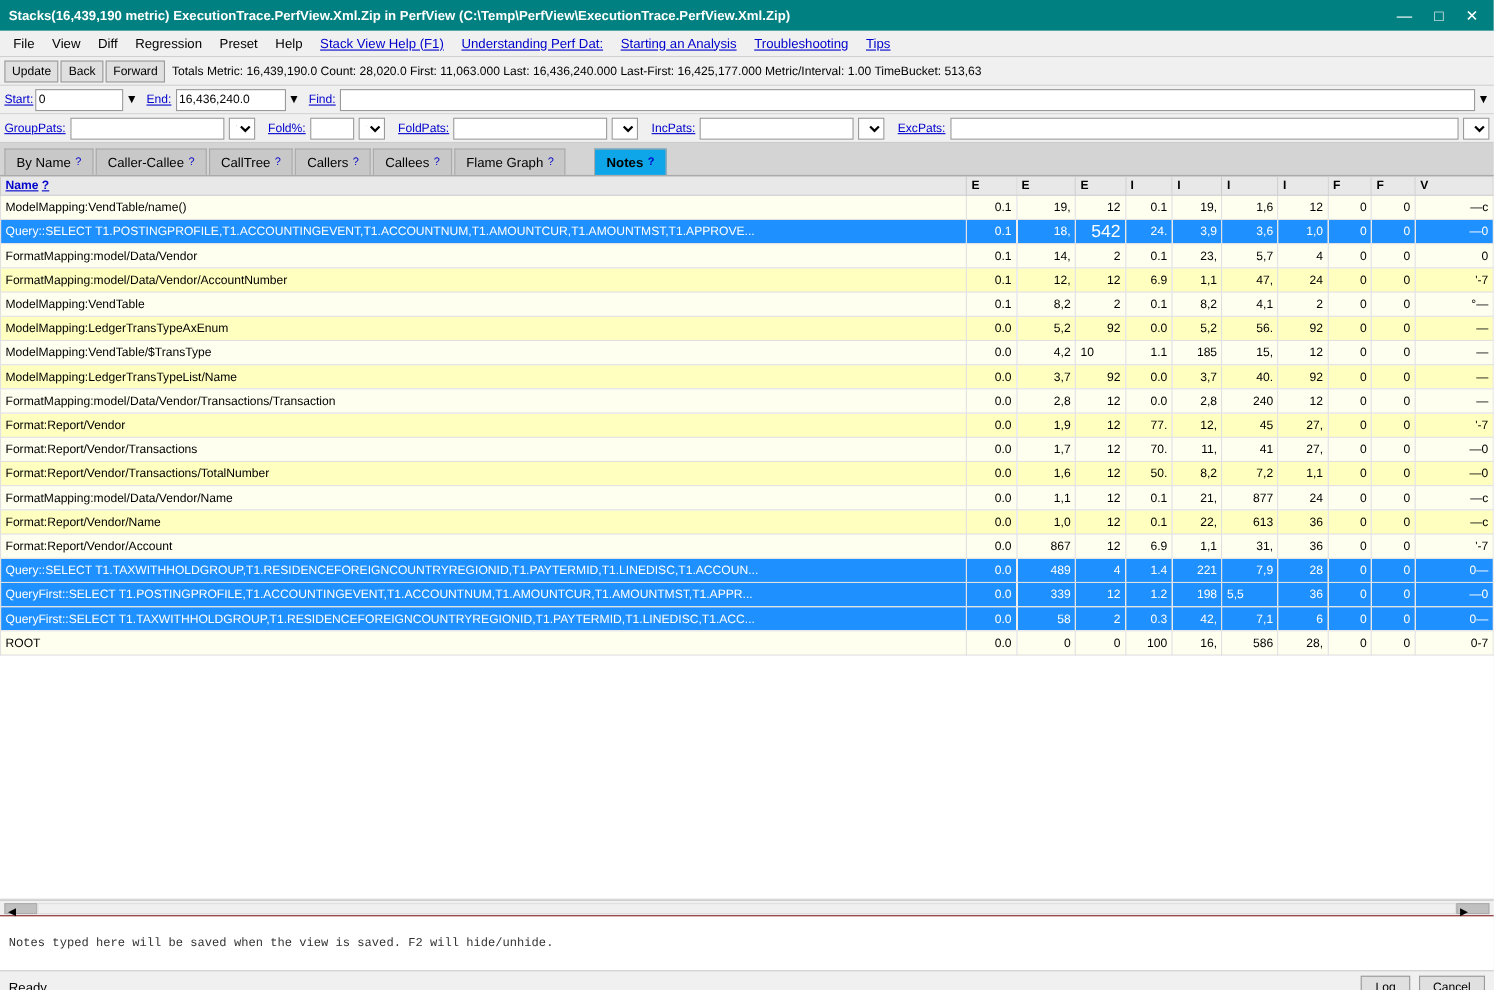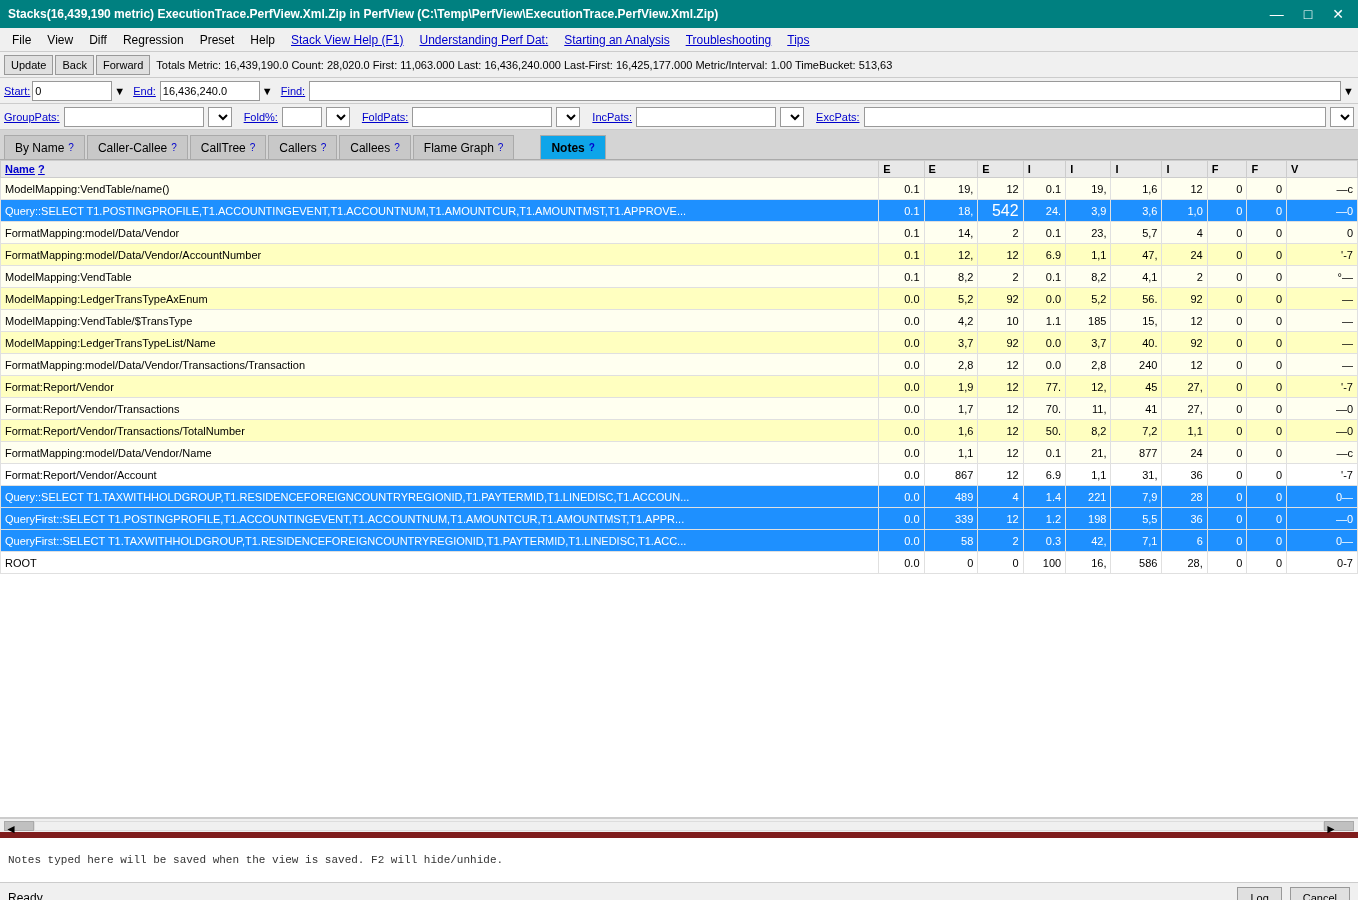--- a/index.html
+++ b/index.html
@@ -150,21 +150,21 @@
       padding: 1px 4px;
       white-space: nowrap;
       overflow: hidden;
       text-overflow: ellipsis;
       font-size: 11px;
     }
     
     
     #notes-bar {
       background: white;
-      border-top: 6px solid #7f1d1d;
+      border-top: 1px solid #7f1d1d;
       padding: 4px 8px;
       font-family: 'Courier New', monospace;
       font-size: 11px;
       color: #333;
       height: 50px;
       display: flex;
       align-items: center;
     }
     
     
@@ -402,21 +402,21 @@
           <td style="text-align: right; font-size: 11px;">56.</td>
           <td style="text-align: right; font-size: 11px;">92</td>
           <td style="text-align: right; font-size: 11px;">0</td>
           <td style="text-align: right; font-size: 11px;">0</td>
           <td style="text-align: right; font-size: 11px;">—</td>
         </tr>
         <tr>
           <td>ModelMapping:VendTable/$TransType</td>
           <td style="text-align: right; font-size: 11px;">0.0</td>
           <td style="text-align: right; font-size: 11px;">4,2</td>
-          <td style="text-align: right; font-size: 11px;">10</td>
+          <td style="text-align: left; font-size: 11px;">10</td>
           <td style="text-align: right; font-size: 11px;">1.1</td>
           <td style="text-align: right; font-size: 11px;">185</td>
           <td style="text-align: right; font-size: 11px;">15,</td>
           <td style="text-align: right; font-size: 11px;">12</td>
           <td style="text-align: right; font-size: 11px;">0</td>
           <td style="text-align: right; font-size: 11px;">0</td>
           <td style="text-align: right; font-size: 11px;">—</td>
         </tr>
         <tr class="yellow-bg">
           <td>ModelMapping:LedgerTransTypeList/Name</td>
@@ -485,20 +485,33 @@
         </tr>
         <tr>
           <td>FormatMapping:model/Data/Vendor/Name</td>
           <td style="text-align: right; font-size: 11px;">0.0</td>
           <td style="text-align: right; font-size: 11px;">1,1</td>
           <td style="text-align: right; font-size: 11px;">12</td>
           <td style="text-align: right; font-size: 11px;">0.1</td>
           <td style="text-align: right; font-size: 11px;">21,</td>
           <td style="text-align: right; font-size: 11px;">877</td>
           <td style="text-align: right; font-size: 11px;">24</td>
+          <td style="text-align: right; font-size: 11px;">0</td>
+          <td style="text-align: right; font-size: 11px;">0</td>
+          <td style="text-align: right; font-size: 11px;">—c</td>
+        </tr>
+        <tr class="yellow-bg">
+          <td>Format:Report/Vendor/Name</td>
+          <td style="text-align: right; font-size: 11px;">0.0</td>
+          <td style="text-align: right; font-size: 11px;">1,0</td>
+          <td style="text-align: right; font-size: 11px;">12</td>
+          <td style="text-align: right; font-size: 11px;">0.1</td>
+          <td style="text-align: right; font-size: 11px;">22,</td>
+          <td style="text-align: right; font-size: 11px;">613</td>
+          <td style="text-align: right; font-size: 11px;">36</td>
           <td style="text-align: right; font-size: 11px;">0</td>
           <td style="text-align: right; font-size: 11px;">0</td>
           <td style="text-align: right; font-size: 11px;">—c</td>
         </tr>
         <tr>
           <td>Format:Report/Vendor/Account</td>
           <td style="text-align: right; font-size: 11px;">0.0</td>
           <td style="text-align: right; font-size: 11px;">867</td>
           <td style="text-align: right; font-size: 11px;">12</td>
           <td style="text-align: right; font-size: 11px;">6.9</td>
@@ -522,21 +535,21 @@
           <td style="text-align: right; font-size: 11px;">0</td>
           <td style="text-align: right; font-size: 11px;">0—</td>
         </tr>
         <tr class="highlighted">
           <td>QueryFirst::SELECT T1.POSTINGPROFILE,T1.ACCOUNTINGEVENT,T1.ACCOUNTNUM,T1.AMOUNTCUR,T1.AMOUNTMST,T1.APPR...</td>
           <td style="text-align: right; font-size: 11px;">0.0</td>
           <td style="text-align: right; font-size: 11px;">339</td>
           <td style="text-align: right; font-size: 11px;">12</td>
           <td style="text-align: right; font-size: 11px;">1.2</td>
           <td style="text-align: right; font-size: 11px;">198</td>
-          <td style="text-align: right; font-size: 11px;">5,5</td>
+          <td style="text-align: left; font-size: 11px;">5,5</td>
           <td style="text-align: right; font-size: 11px;">36</td>
           <td style="text-align: right; font-size: 11px;">0</td>
           <td style="text-align: right; font-size: 11px;">0</td>
           <td style="text-align: right; font-size: 11px;">—0</td>
         </tr>
         <tr class="highlighted">
           <td>QueryFirst::SELECT T1.TAXWITHHOLDGROUP,T1.RESIDENCEFOREIGNCOUNTRYREGIONID,T1.PAYTERMID,T1.LINEDISC,T1.ACC...</td>
           <td style="text-align: right; font-size: 11px;">0.0</td>
           <td style="text-align: right; font-size: 11px;">58</td>
           <td style="text-align: right; font-size: 11px;">2</td>

